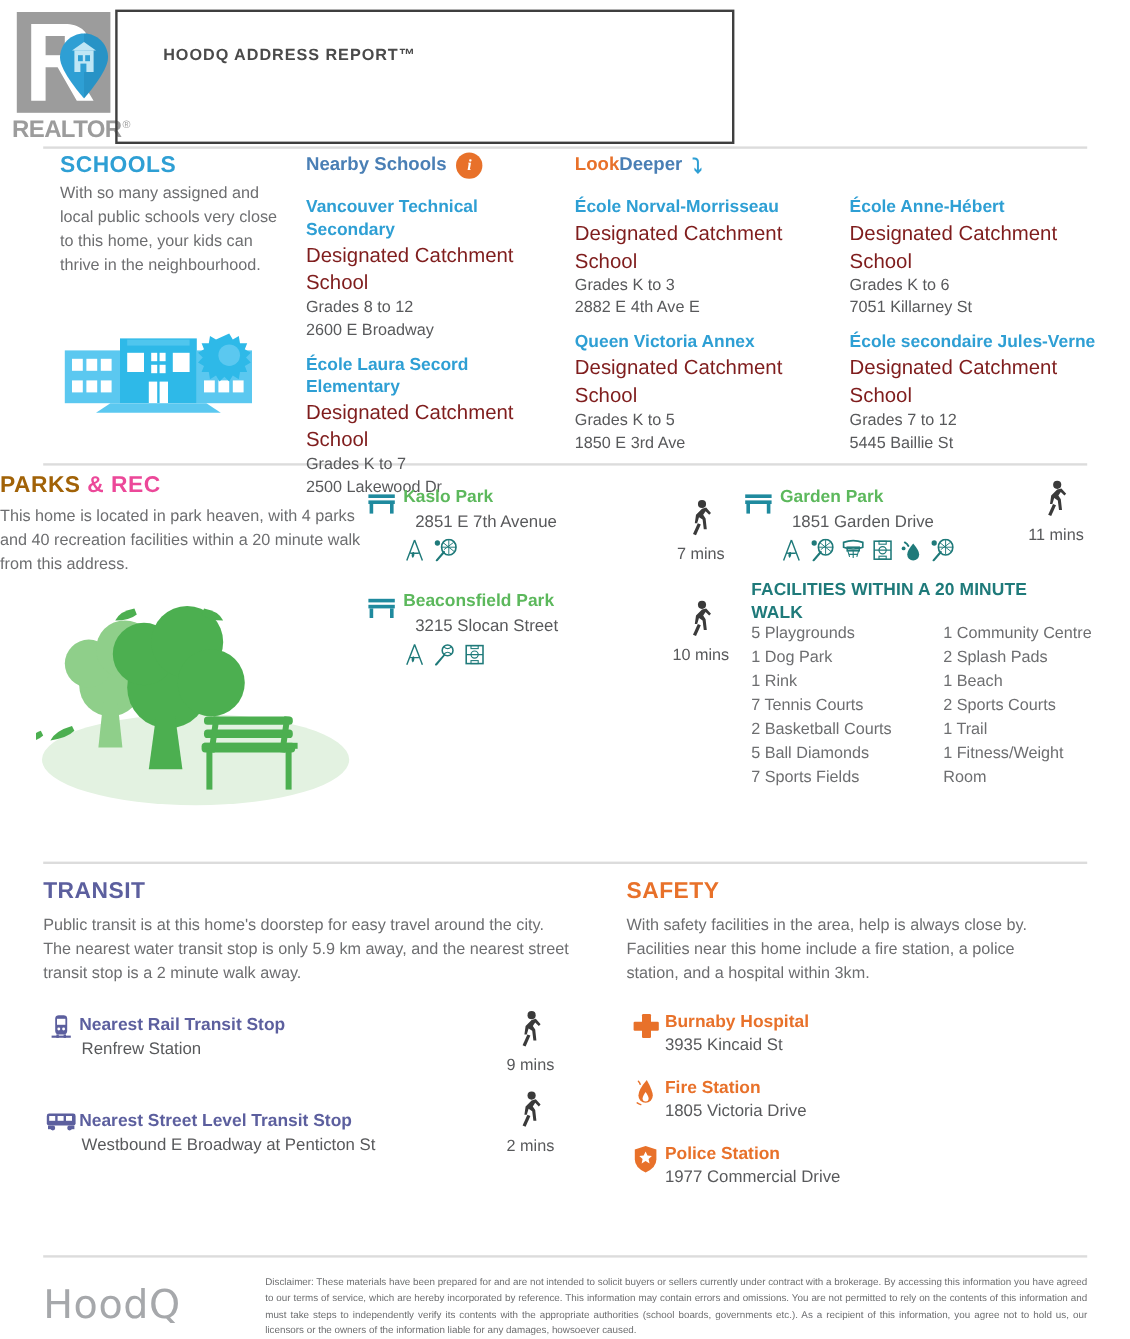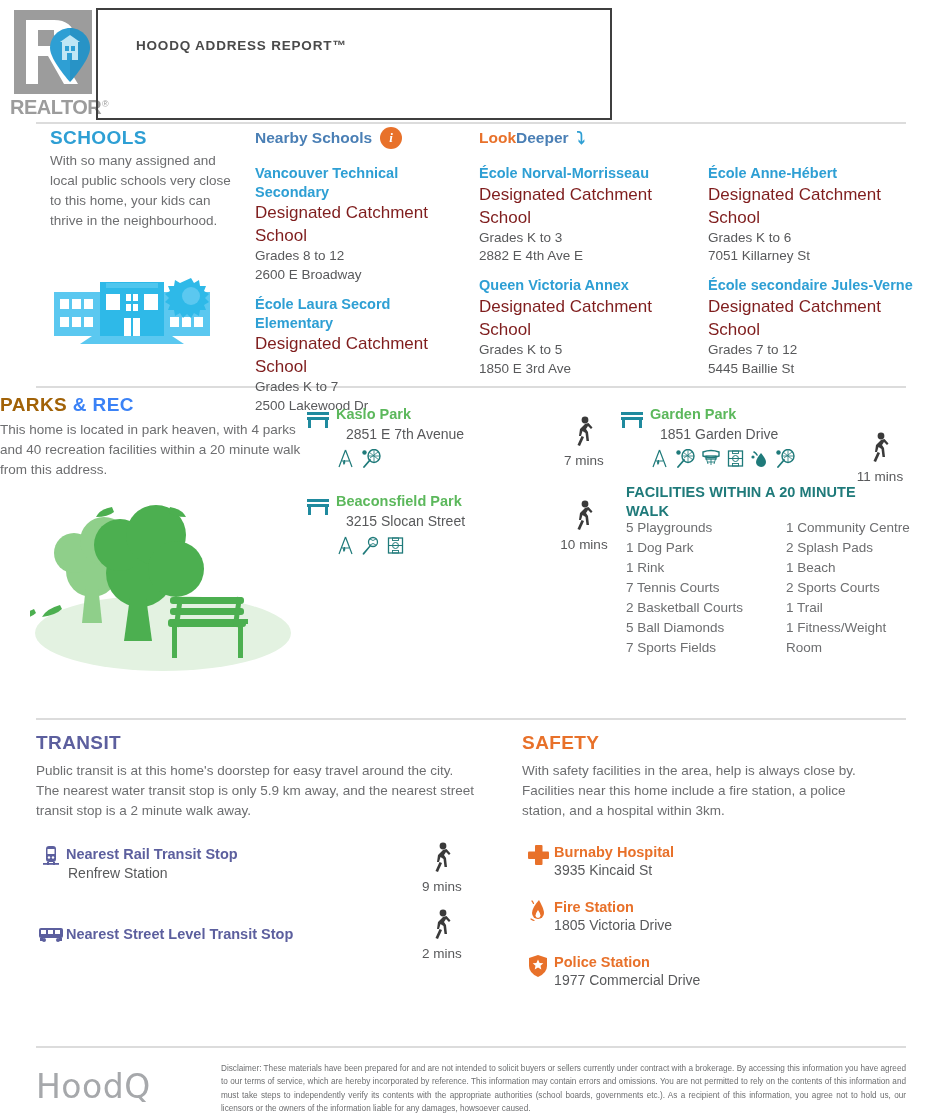--- a/index.html
+++ b/index.html
@@ -62,21 +62,21 @@
   .deep-grid > div { width: 211px; }
   .school { margin-bottom: 11px; }
   .school-name { color: #2e9fd4; font-size: 14.5px; font-weight: bold; line-height: 1.28; }
   .school-desig { font-size: 17px; color: #7f1d1d; line-height: 1.36; }
   .school-meta { font-size: 13.5px; color: #58595b; line-height: 1.36; }
 
   
   .parks { position: relative; padding: 14px 36px 0 36px; height: 330px; }
   .parks .sec-title { position: absolute; left: 0px; top: 6px; }
   .p-green { color: #a16207; text-align: center; }
-  .p-teal  { color: #3b82f6; }
+  .p-teal  { color: #ec4899; }
   .parks .sec-blurb { position: absolute; left: 0px; top: 32px; width: 310px; }
   .park-illus { position: absolute; left: 30px; top: 105px; width: 266px; height: 180px; }
 
   .park-row { position: absolute; display: flex; }
   .bench-ico { width: 24px; height: 20px; margin-right: 6px; flex: none; margin-top: 3px; }
   .park-name { color: #5cb85c; font-size: 14.5px; font-weight: bold; line-height: 1.2; }
   .park-addr { font-size: 14px; color: #58595b; line-height: 1.35; margin-top: 2px; margin-left: 10px; }
   .park-icons { display: flex; gap: 6px; margin-top: 5px; align-items: center; }
   .walk { position: absolute; text-align: center; width: 64px; }
   .walk-mins { font-size: 13.5px; color: #58595b; margin-top: 1px; }
@@ -367,21 +367,21 @@
           </svg>
           <svg width="20" height="19" viewBox="0 0 20 19">
             <ellipse cx="13" cy="7" rx="6" ry="6.5" fill="none" stroke="#1f7a7a" stroke-width="1.4"></ellipse>
             <path d="M8 3 l10 8 M9 9 l8 -6 M13 1 v12 M7 7 h12" stroke="#1f7a7a" stroke-width="0.8"></path>
             <path d="M9 11 L3 18" stroke="#1f7a7a" stroke-width="1.8" stroke-linecap="round"></path>
             <circle cx="3.5" cy="3.5" r="2.2" fill="#1f7a7a"></circle>
           </svg>
         </div>
       </div>
     </div>
-    <div class="walk" style="left:848px; top:44px;">
+    <div class="walk" style="left:848px; top:12px;">
       <svg width="24" height="32" viewBox="0 0 24 32">
         <circle cx="13" cy="4" r="3.4" fill="#3a3a3a"></circle>
         <path d="M13 8 l-5 5 -1 7 2 0 1.5 -5 3 2 1 8 2.5 0 -1 -9 -2 -3 2 -3 3 3 1.5 -1.5 -4 -4.5 Z" fill="#3a3a3a"></path>
         <path d="M9.5 20 l-4 9 2.5 1 4 -9 Z" fill="#3a3a3a"></path>
       </svg>
       <div class="walk-mins">11 mins</div>
     </div>
 
     <div class="park-row" style="left:306px; top:105px; width:260px;">
       <svg class="bench-ico" viewBox="0 0 24 20">
@@ -486,20 +486,21 @@
             <rect x="10" y="5" width="5" height="4" fill="#ffffff"></rect>
             <rect x="17" y="5" width="5" height="4" fill="#ffffff"></rect>
             <rect x="2" y="13" width="3" height="3" fill="#5c5f9e"></rect>
             <rect x="21" y="13" width="3" height="3" fill="#5c5f9e"></rect>
             <circle cx="6" cy="15" r="2" fill="#5c5f9e"></circle>
             <circle cx="20" cy="15" r="2" fill="#5c5f9e"></circle>
           </svg>
         </div>
         <div>
           <div class="t-name">Nearest Street Level Transit Stop</div>
+          <div class="t-sub">Westbound E Broadway at Penticton St</div>
         </div>
       </div>
       <div class="walk" style="position:absolute; left:374px; top:177px;">
         <svg width="24" height="32" viewBox="0 0 24 32">
           <circle cx="13" cy="4" r="3.4" fill="#3a3a3a"></circle>
           <path d="M13 8 l-5 5 -1 7 2 0 1.5 -5 3 2 1 8 2.5 0 -1 -9 -2 -3 2 -3 3 3 1.5 -1.5 -4 -4.5 Z" fill="#3a3a3a"></path>
           <path d="M9.5 20 l-4 9 2.5 1 4 -9 Z" fill="#3a3a3a"></path>
         </svg>
         <div class="walk-mins">2 mins</div>
       </div>

